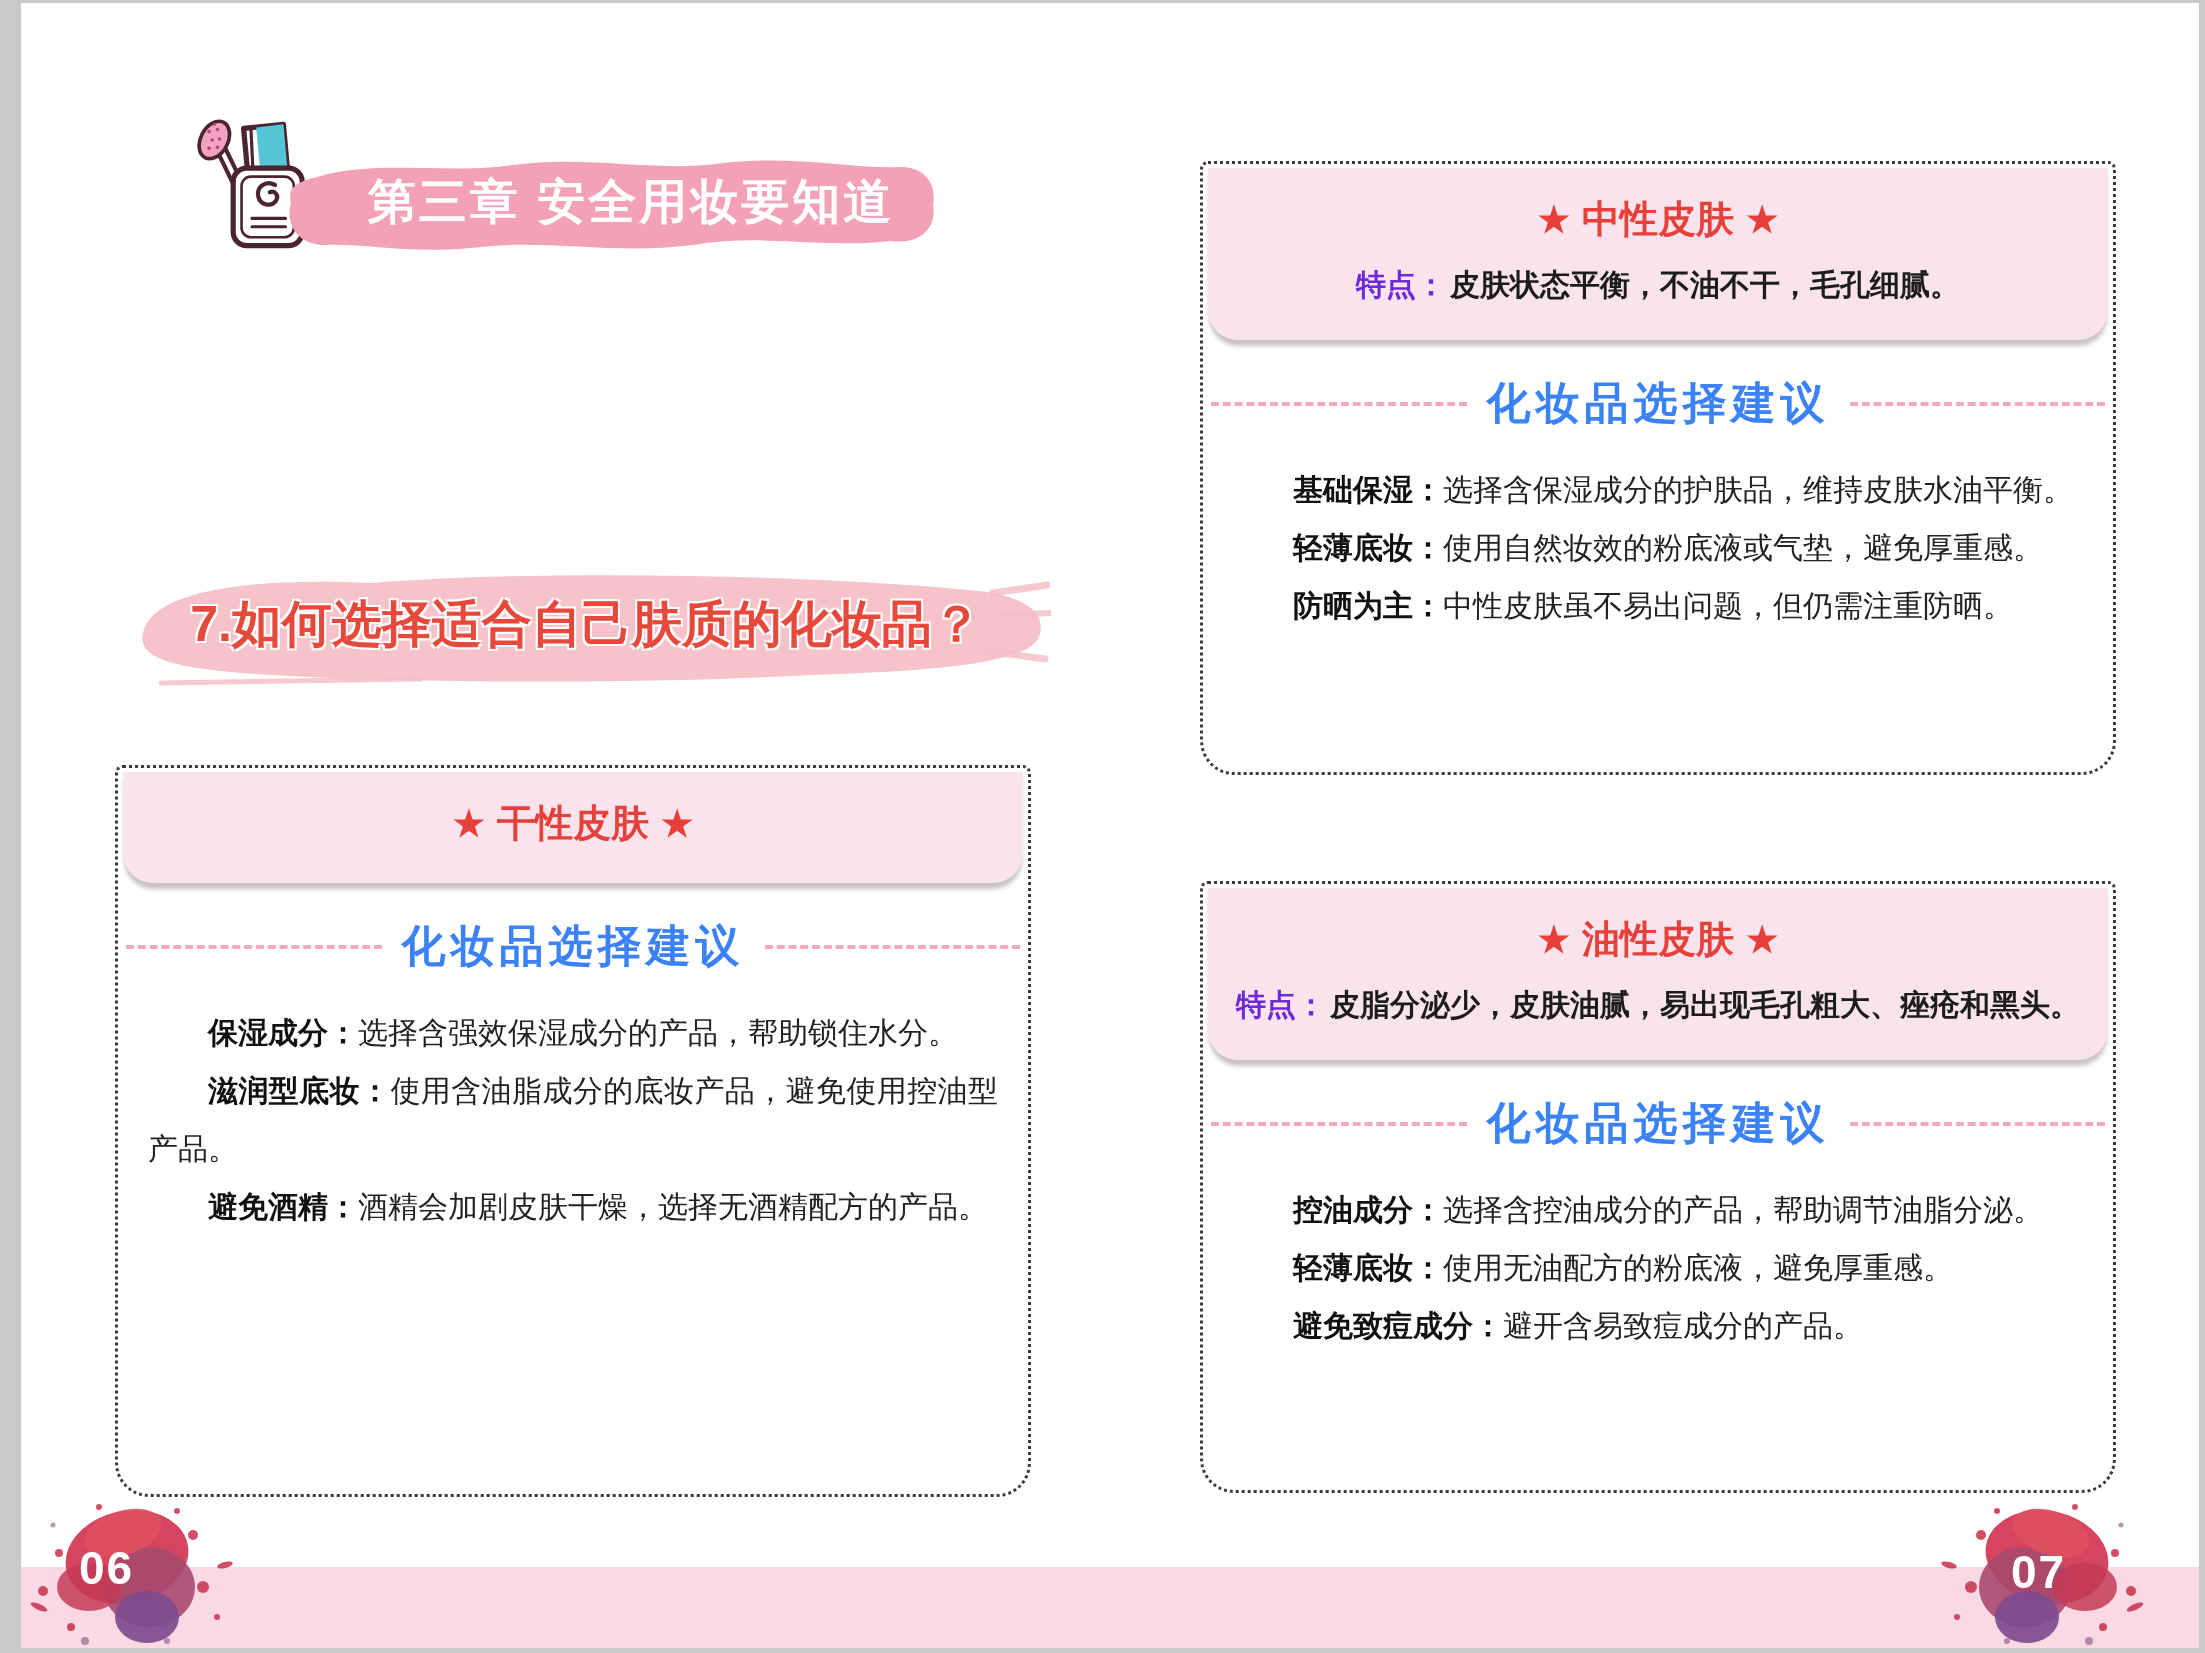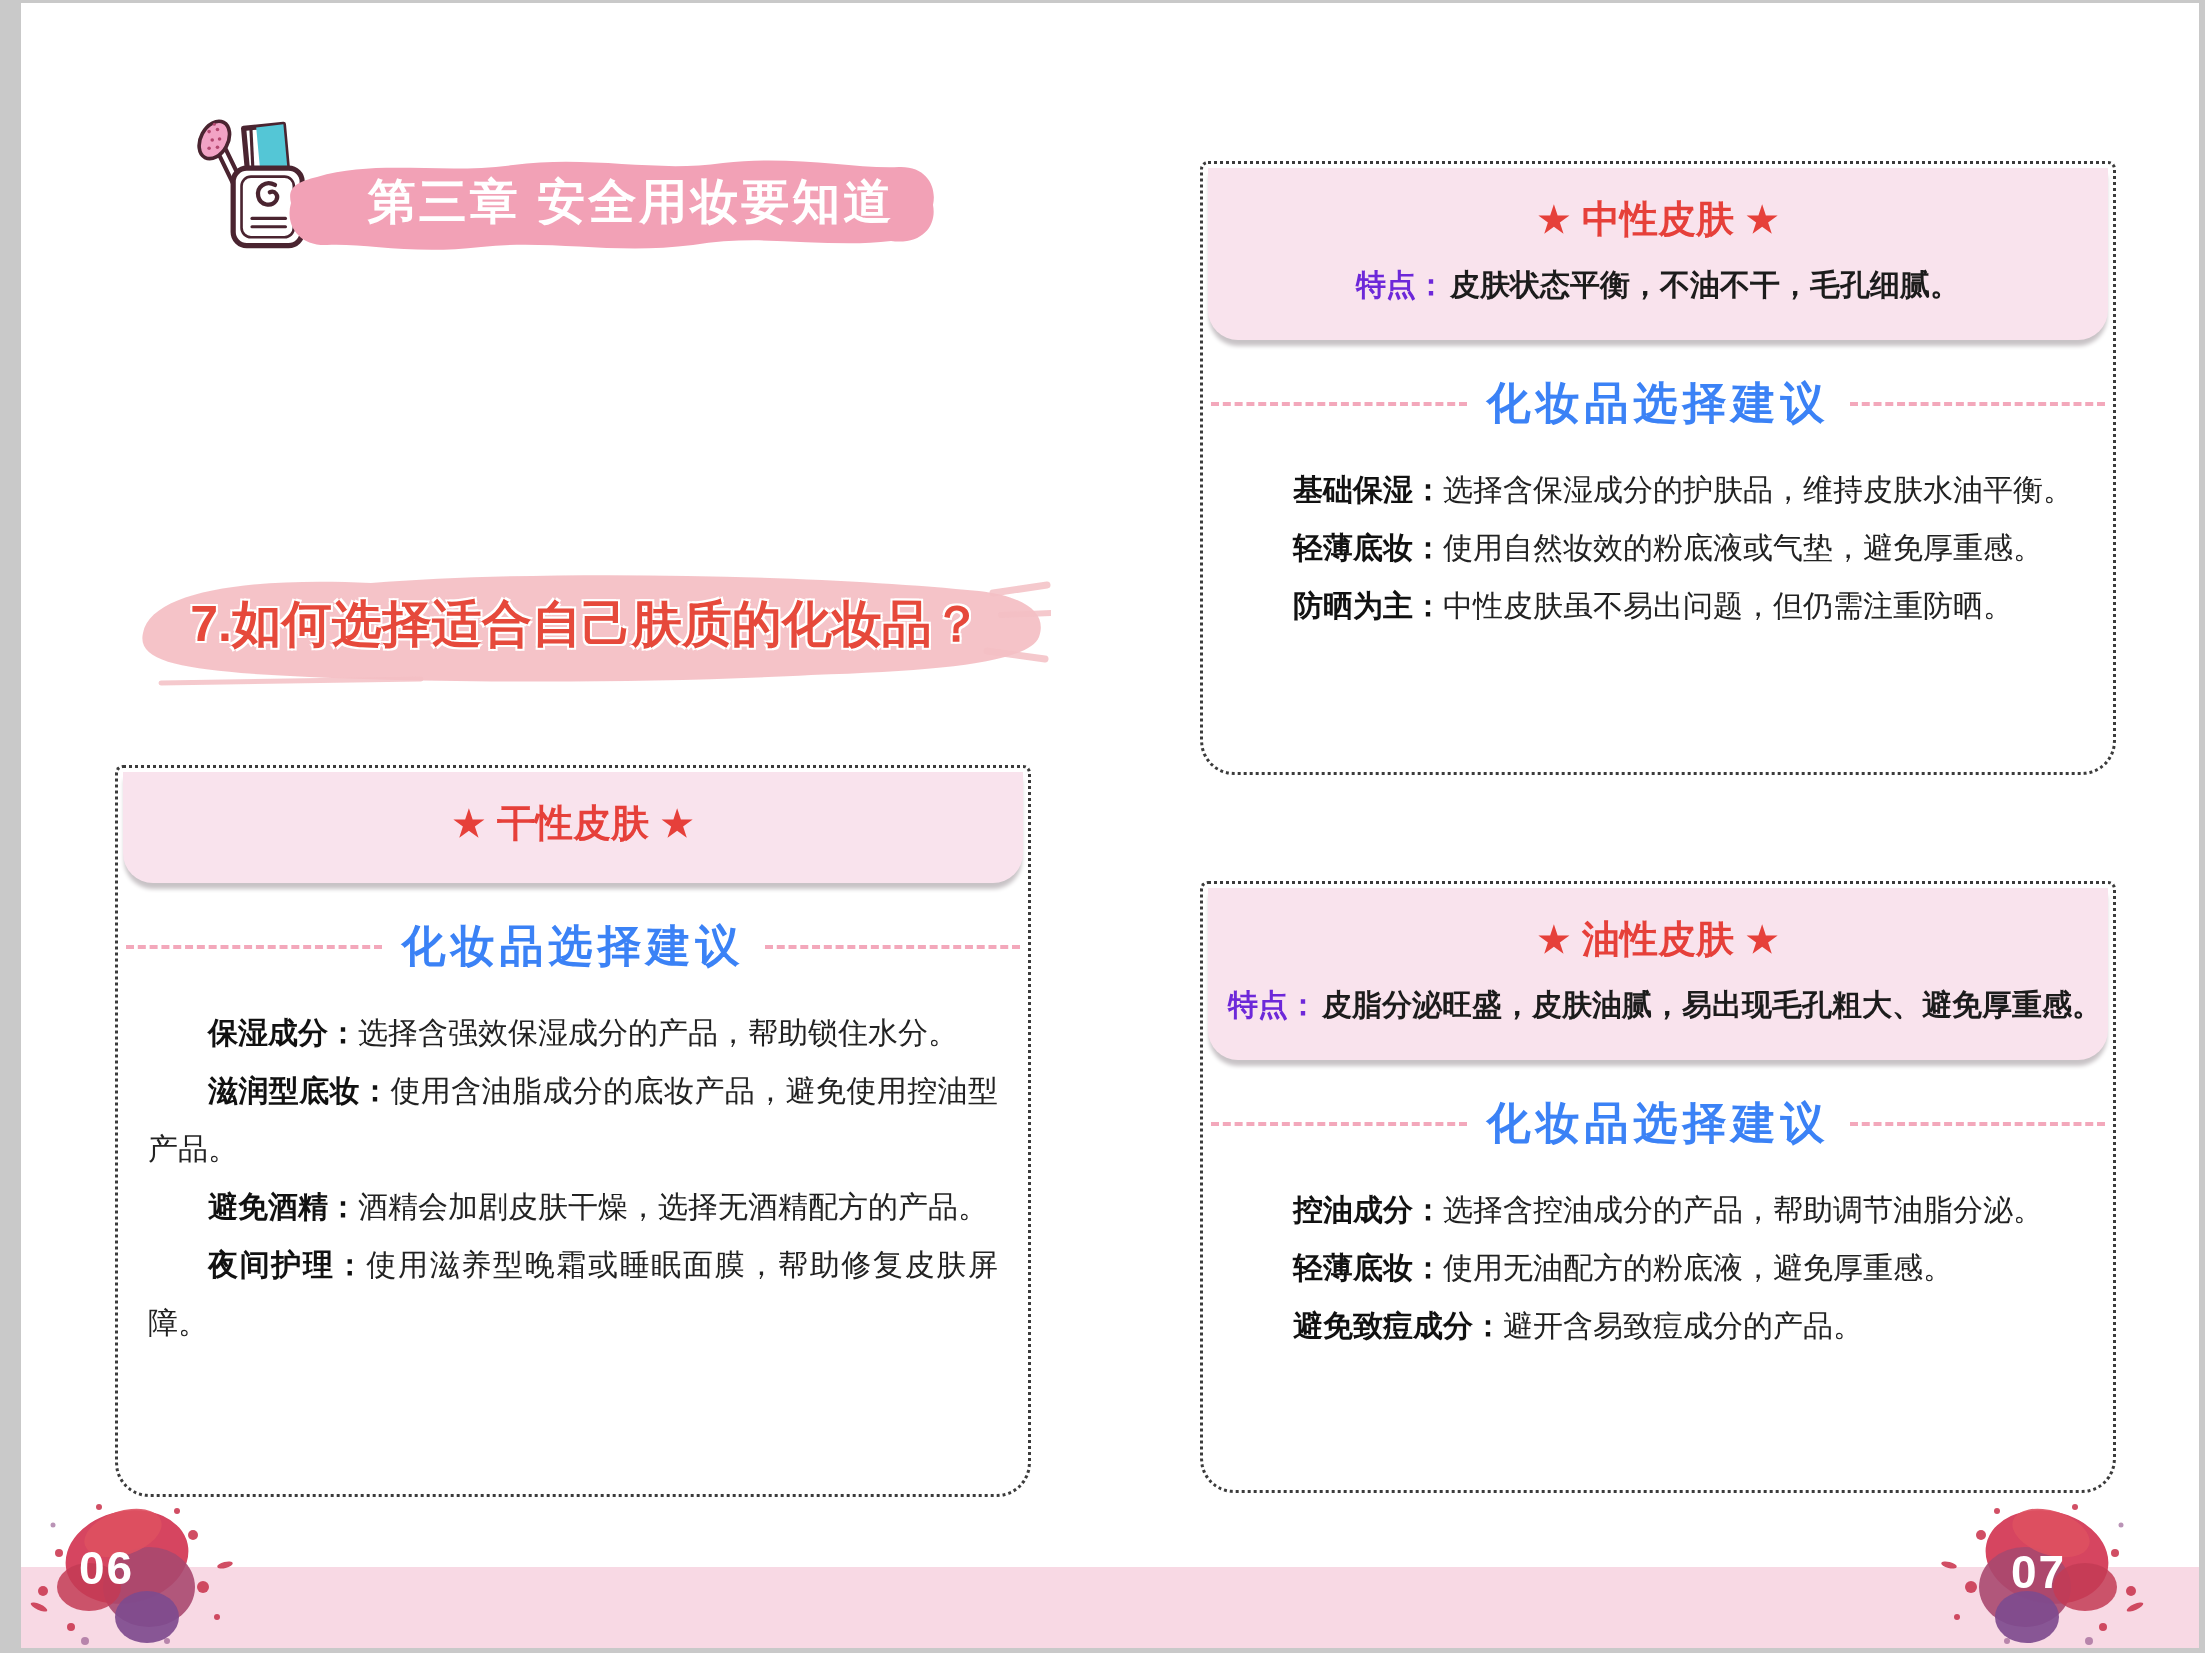--- a/index.html
+++ b/index.html
@@ -120,21 +120,20 @@
       </div>
       <div class="advice-divider">
         <span class="dline"></span>
         <span class="dtext">化妆品选择建议</span>
         <span class="dline"></span>
       </div>
       <div class="card-body">
         <p><span class="ilabel">保湿成分：</span><span>选择含强效保湿成分的产品，帮助锁住水分。</span></p>
         <p><span class="ilabel">滋润型底妆：</span><span>使用含油脂成分的底妆产品，避免使用控油型产品。</span></p>
         <p><span class="ilabel">避免酒精：</span><span>酒精会加剧皮肤干燥，选择无酒精配方的产品。</span></p>
-        <p><span class="ilabel">夜间护理：</span><span>使用滋养型晚霜或睡眠面膜，帮助修复皮肤屏障。</span></p>
       </div>
     </section>
 
     <div class="footer-bar"></div>
     <div class="splash splash-left">
       <svg viewBox="0 0 214 156">
         <ellipse cx="100" cy="62" rx="62" ry="46" transform="rotate(-12 100 62)" fill="#D64560"></ellipse>
         <ellipse cx="122" cy="92" rx="46" ry="40" fill="#A8486F" opacity="0.9"></ellipse>
         <ellipse cx="120" cy="122" rx="32" ry="26" fill="#7E4B8E" opacity="0.92"></ellipse>
         <ellipse cx="62" cy="92" rx="32" ry="24" fill="#C33B55" opacity="0.85"></ellipse>
@@ -183,21 +182,21 @@
         <p><span class="ilabel">防晒为主：</span><span>中性皮肤虽不易出问题，但仍需注重防晒。</span></p>
       </div>
     </section>
 
     <section class="card card-oily">
       <div class="card-head">
         <div class="card-title">
           <span class="star">★</span><span>油性皮肤</span><span class="star">★</span>
         </div>
         <div class="card-feature">
-          <span class="flabel">特点：</span><span>皮脂分泌旺盛，皮肤油腻，易出现毛孔粗大、避免厚重感。</span>
+          <span class="flabel">特点：</span><span>皮脂分泌少，皮肤油腻，易出现毛孔粗大、痤疮和黑头。</span>
         </div>
       </div>
       <div class="advice-divider">
         <span class="dline"></span>
         <span class="dtext">化妆品选择建议</span>
         <span class="dline"></span>
       </div>
       <div class="card-body">
         <p><span class="ilabel">控油成分：</span><span>选择含控油成分的产品，帮助调节油脂分泌。</span></p>
         <p><span class="ilabel">轻薄底妆：</span><span>使用无油配方的粉底液，避免厚重感。</span></p>

